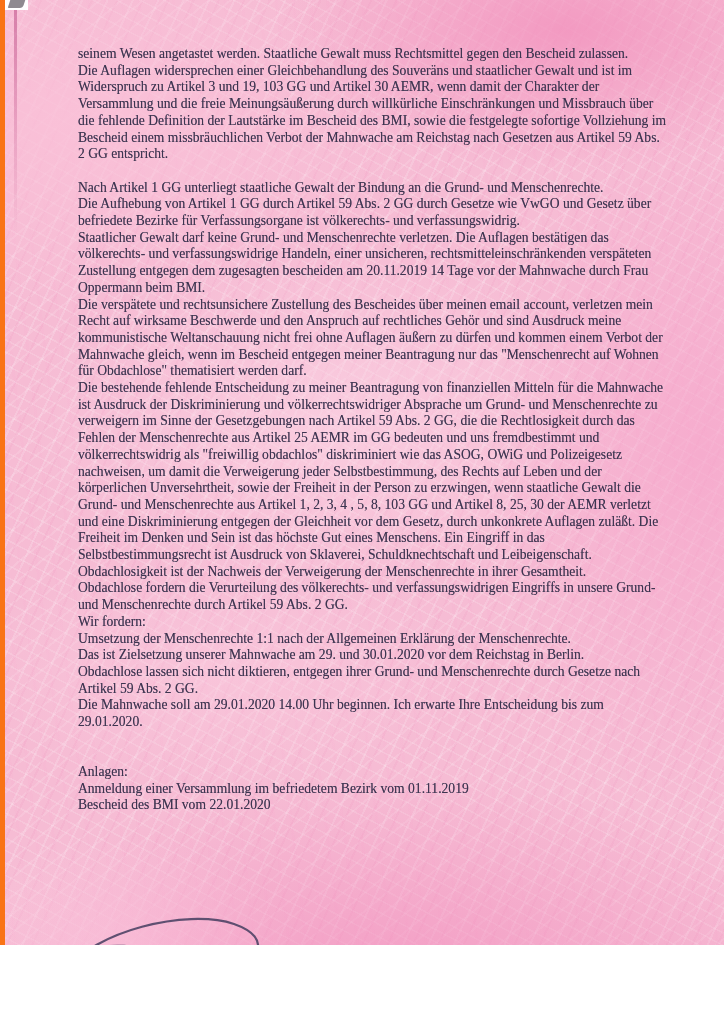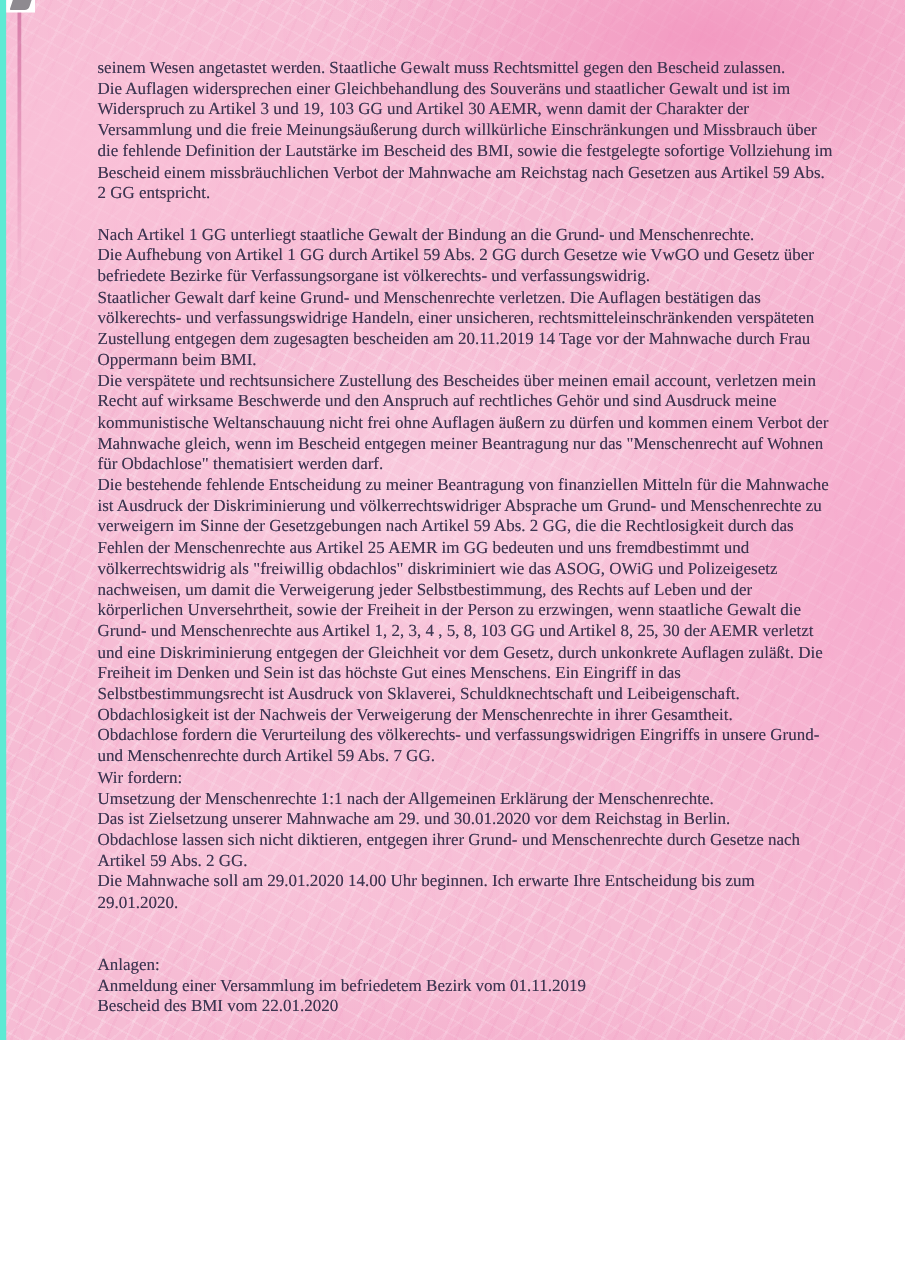--- a/index.html
+++ b/index.html
@@ -1,16 +1,16 @@
 <!DOCTYPE html>
 <html><head>
 <meta charset="utf-8">
 <style>
   html,body{margin:0;padding:0;background:#ffffff;}
-  #stage{position:relative;width:724px;height:832px;overflow:hidden;background:#5eead4;
+  #stage{position:relative;width:724px;height:945px;overflow:hidden;background:#f97316;
          font-family:"Liberation Serif", serif;}
   
   .paper{position:absolute;left:5px;top:0;width:719px;height:1013px;
     background-color:#f6bcd4;
     background-image:
       radial-gradient(ellipse 420px 200px at 78% 3%, rgba(242,148,190,.85), rgba(242,148,190,0) 70%),
       radial-gradient(ellipse 500px 260px at 10% 12%, rgba(250,193,216,.9), rgba(250,193,216,0) 70%),
       radial-gradient(ellipse 300px 520px at 97% 45%, rgba(246,165,203,.7), rgba(246,165,203,0) 70%),
       radial-gradient(ellipse 620px 300px at 55% 98%, rgba(242,145,190,.75), rgba(242,145,190,0) 72%),
       radial-gradient(ellipse 260px 150px at 16% 93%, rgba(251,203,223,.85), rgba(251,203,223,0) 70%),
@@ -51,21 +51,21 @@
 
   <div class="letter-body">
       <p>seinem Wesen angetastet werden. Staatliche Gewalt muss Rechtsmittel gegen den Bescheid zulassen.</p>
       <p>Die Auflagen widersprechen einer Gleichbehandlung des Souveräns und staatlicher Gewalt und ist im Widerspruch zu Artikel 3 und 19, 103 GG und Artikel 30 AEMR, wenn damit der Charakter der Versammlung und die freie Meinungsäußerung durch willkürliche Einschränkungen und Missbrauch über die fehlende Definition der Lautstärke im Bescheid des BMI, sowie die festgelegte sofortige Vollziehung im Bescheid einem missbräuchlichen Verbot der Mahnwache am Reichstag nach Gesetzen aus Artikel 59 Abs. 2 GG entspricht.</p>
       <p class="gap-line">Nach Artikel 1 GG unterliegt staatliche Gewalt der Bindung an die Grund- und Menschenrechte.</p>
       <p>Die Aufhebung von Artikel 1 GG durch Artikel 59 Abs. 2 GG durch Gesetze wie VwGO und Gesetz über befriedete Bezirke für Verfassungsorgane ist völkerechts- und verfassungswidrig.</p>
       <p>Staatlicher Gewalt darf keine Grund- und Menschenrechte verletzen. Die Auflagen bestätigen das völkerechts- und verfassungswidrige Handeln, einer unsicheren, rechtsmitteleinschränkenden verspäteten Zustellung entgegen dem zugesagten bescheiden am 20.11.2019 14 Tage vor der Mahnwache durch Frau Oppermann beim BMI.</p>
       <p>Die verspätete und rechtsunsichere Zustellung des Bescheides über meinen email account, verletzen mein Recht auf wirksame Beschwerde und den Anspruch auf rechtliches Gehör und sind Ausdruck meine kommunistische Weltanschauung nicht frei ohne Auflagen äußern zu dürfen und kommen einem Verbot der Mahnwache gleich, wenn im Bescheid entgegen meiner Beantragung nur das "Menschenrecht auf Wohnen für Obdachlose" thematisiert werden darf.</p>
       <p>Die bestehende fehlende Entscheidung zu meiner Beantragung von finanziellen Mitteln für die Mahnwache ist Ausdruck der Diskriminierung und völkerrechtswidriger Absprache um Grund- und Menschenrechte zu verweigern im Sinne der Gesetzgebungen nach Artikel 59 Abs. 2 GG, die die Rechtlosigkeit durch das Fehlen der Menschenrechte aus Artikel 25 AEMR im GG bedeuten und uns fremdbestimmt und völkerrechtswidrig als "freiwillig obdachlos" diskriminiert wie das ASOG, OWiG und Polizeigesetz nachweisen, um damit die Verweigerung jeder Selbstbestimmung, des Rechts auf Leben und der körperlichen Unversehrtheit, sowie der Freiheit in der Person zu erzwingen, wenn staatliche Gewalt die Grund- und Menschenrechte aus Artikel 1, 2, 3, 4 , 5, 8, 103 GG und Artikel 8, 25, 30 der AEMR verletzt und eine Diskriminierung entgegen der Gleichheit vor dem Gesetz, durch unkonkrete Auflagen zuläßt. Die Freiheit im Denken und Sein ist das höchste Gut eines Menschens. Ein Eingriff in das Selbstbestimmungsrecht ist Ausdruck von Sklaverei, Schuldknechtschaft und Leibeigenschaft.</p>
       <p>Obdachlosigkeit ist der Nachweis der Verweigerung der Menschenrechte in ihrer Gesamtheit.</p>
-      <p>Obdachlose fordern die Verurteilung des völkerechts- und verfassungswidrigen Eingriffs in unsere Grund- und Menschenrechte durch Artikel 59 Abs. 7 GG.</p>
+      <p>Obdachlose fordern die Verurteilung des völkerechts- und verfassungswidrigen Eingriffs in unsere Grund- und Menschenrechte durch Artikel 59 Abs. 2 GG.</p>
       <p>Wir fordern:</p>
       <p>Umsetzung der Menschenrechte 1:1 nach der Allgemeinen Erklärung der Menschenrechte.</p>
       <p>Das ist Zielsetzung unserer Mahnwache am 29. und 30.01.2020 vor dem Reichstag in Berlin.</p>
       <p>Obdachlose lassen sich nicht diktieren, entgegen ihrer Grund- und Menschenrechte durch Gesetze nach Artikel 59 Abs. 2 GG.</p>
       <p>Die Mahnwache soll am 29.01.2020 14.00 Uhr beginnen. Ich erwarte Ihre Entscheidung bis zum 29.01.2020.</p>
       <p class="gap-double">Anlagen:</p>
       <p>Anmeldung einer Versammlung im befriedetem Bezirk vom 01.11.2019</p>
       <p>Bescheid des BMI vom 22.01.2020</p>
     </div>
 

